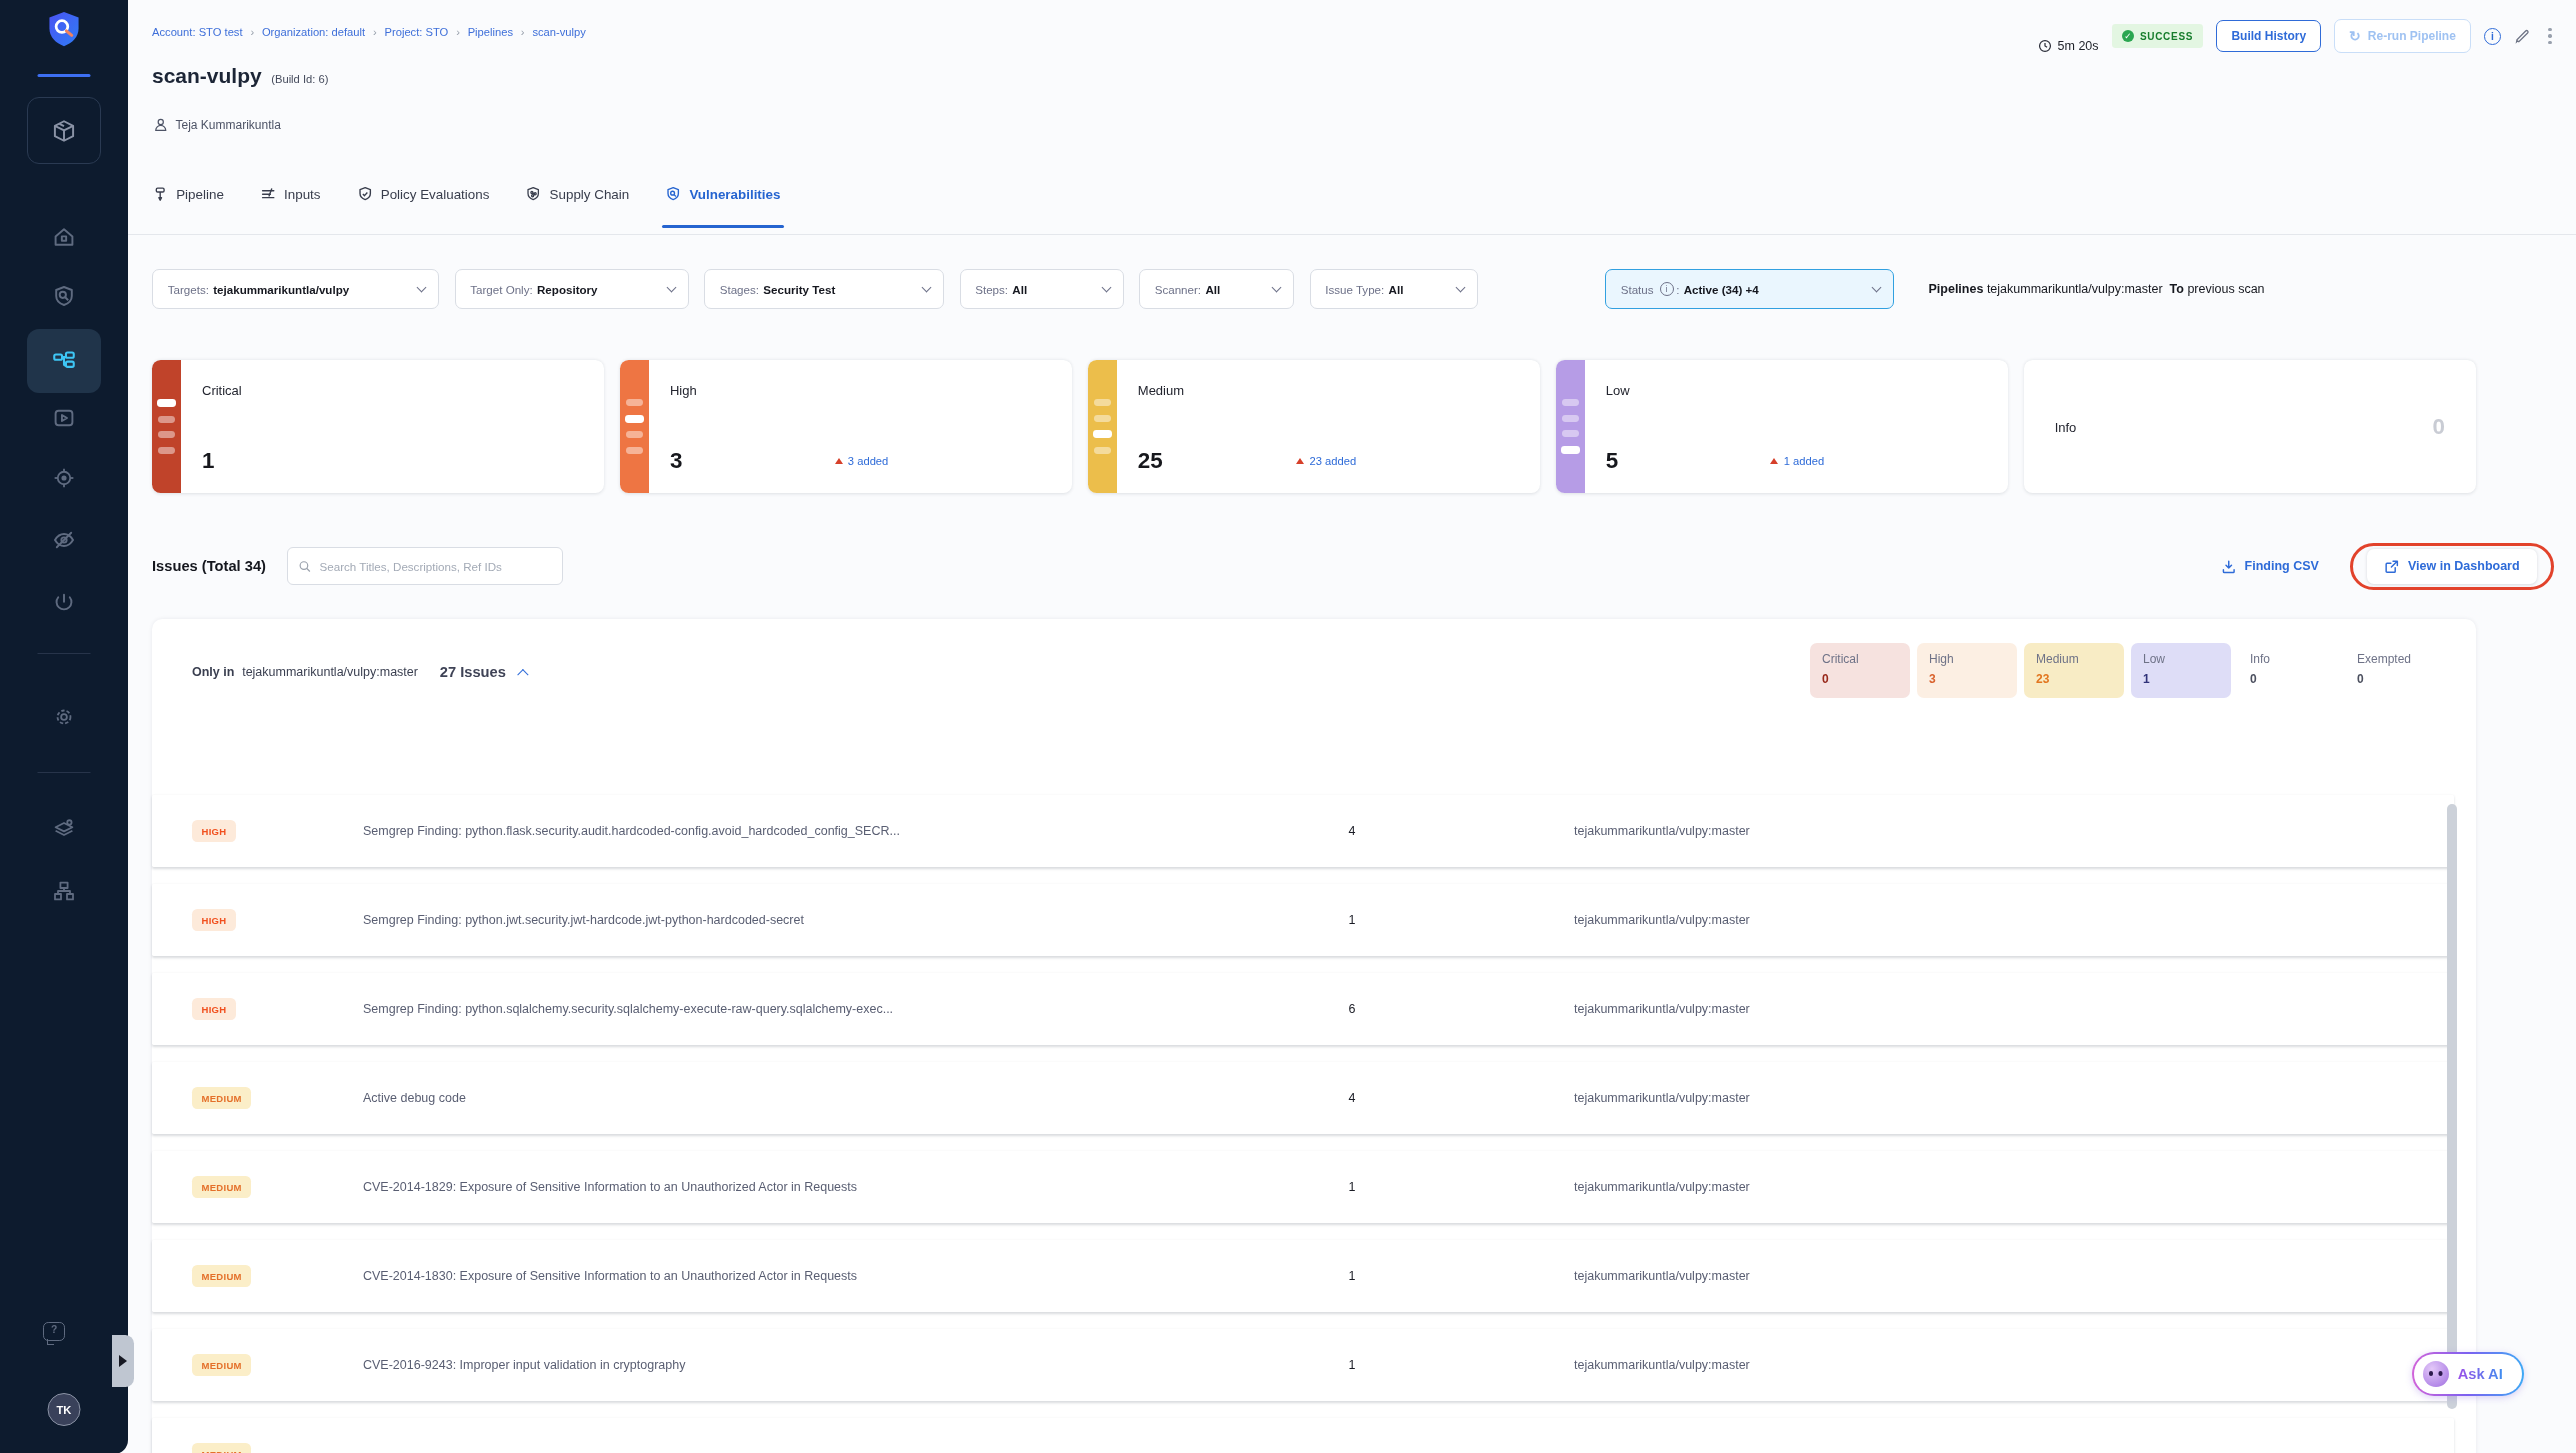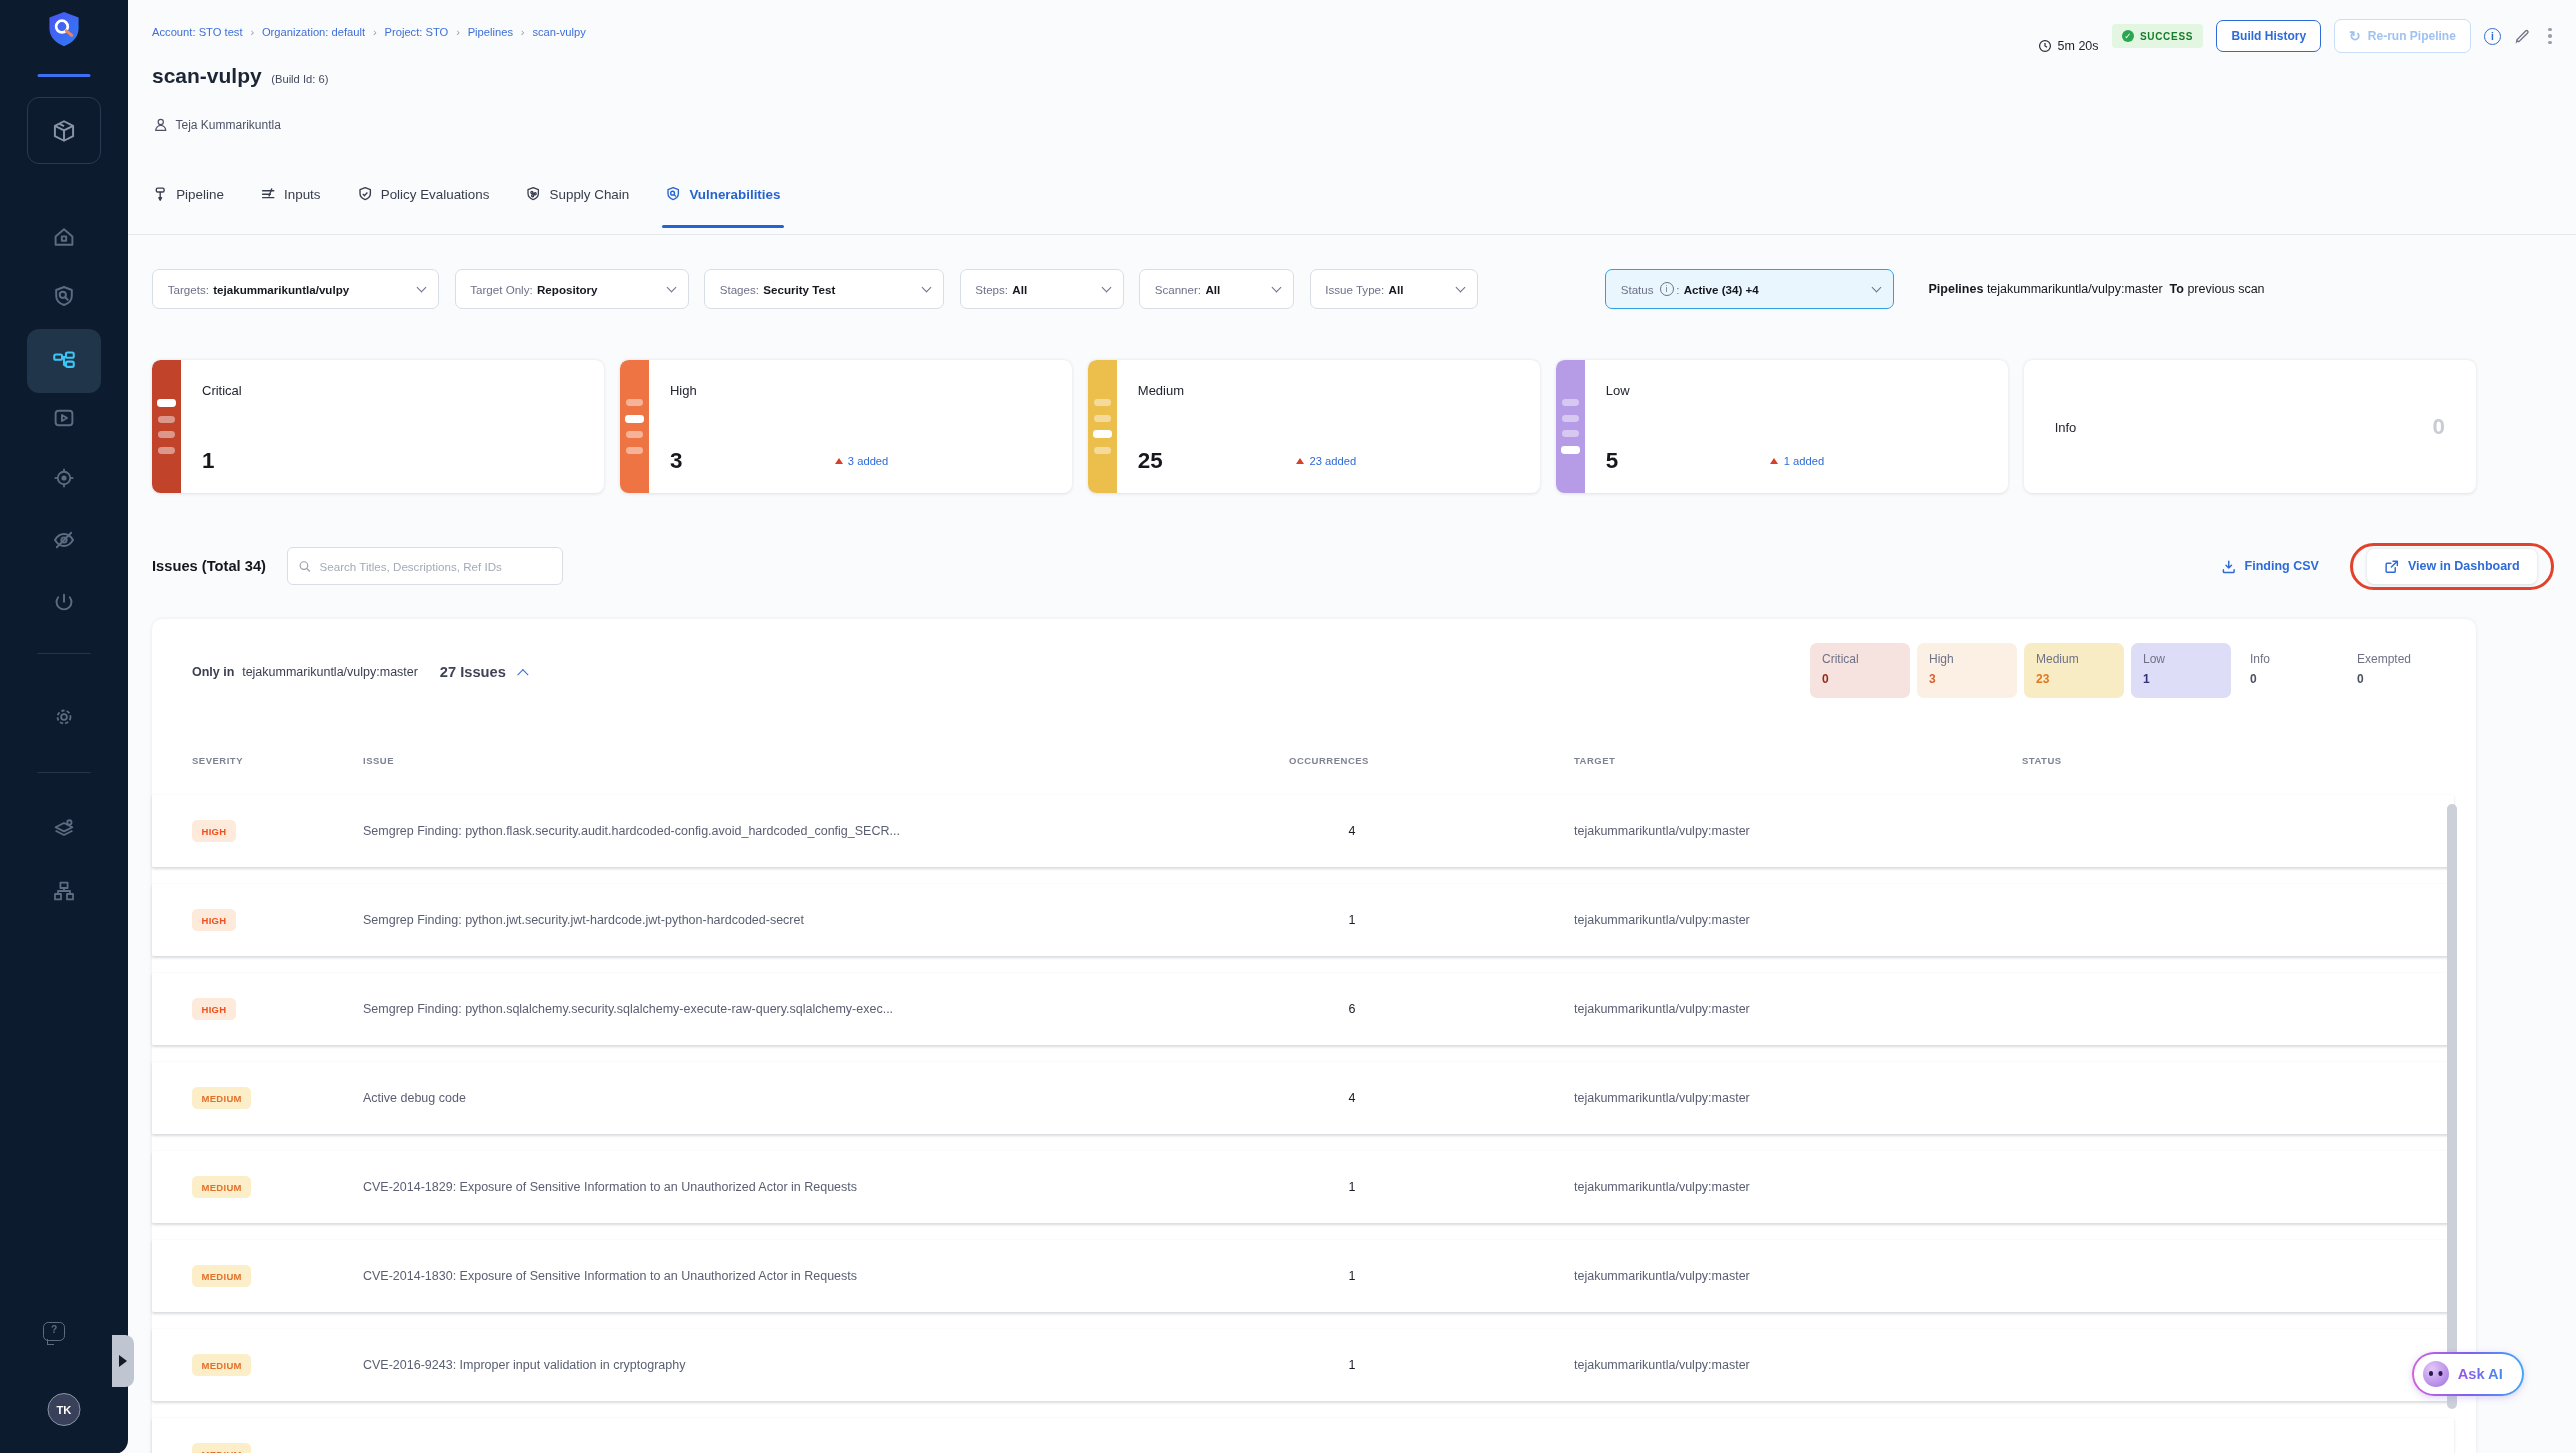--- a/index.html
+++ b/index.html
@@ -558,28 +558,20 @@
       <div class="chip plain">
         <div class="cl">Info</div>
           <div class="cv">0</div>
       </div>
       <div class="chip plain exempted">
         <div class="cl">Exempted</div>
           <div class="cv">0</div>
       </div>
     </div>
 
-    <div class="thead tgrid">
-      <span>SEVERITY</span>
-      <span>ISSUE</span>
-      <span>OCCURRENCES</span>
-      <span></span>
-      <span>TARGET</span>
-      <span>STATUS</span>
-    </div>
 
     <div class="rows">
       <div class="row tgrid">
         <span><span class="badge high">HIGH</span></span>
         <span class="cell-title">Semgrep Finding: python.flask.security.audit.hardcoded-config.avoid_hardcoded_config_SECR...</span>
         <span class="cell-occ">4</span>
           <span></span>
         <span class="cell-target">tejakummarikuntla/vulpy:master</span>
         <span class="cell-title"></span>
       </div>

